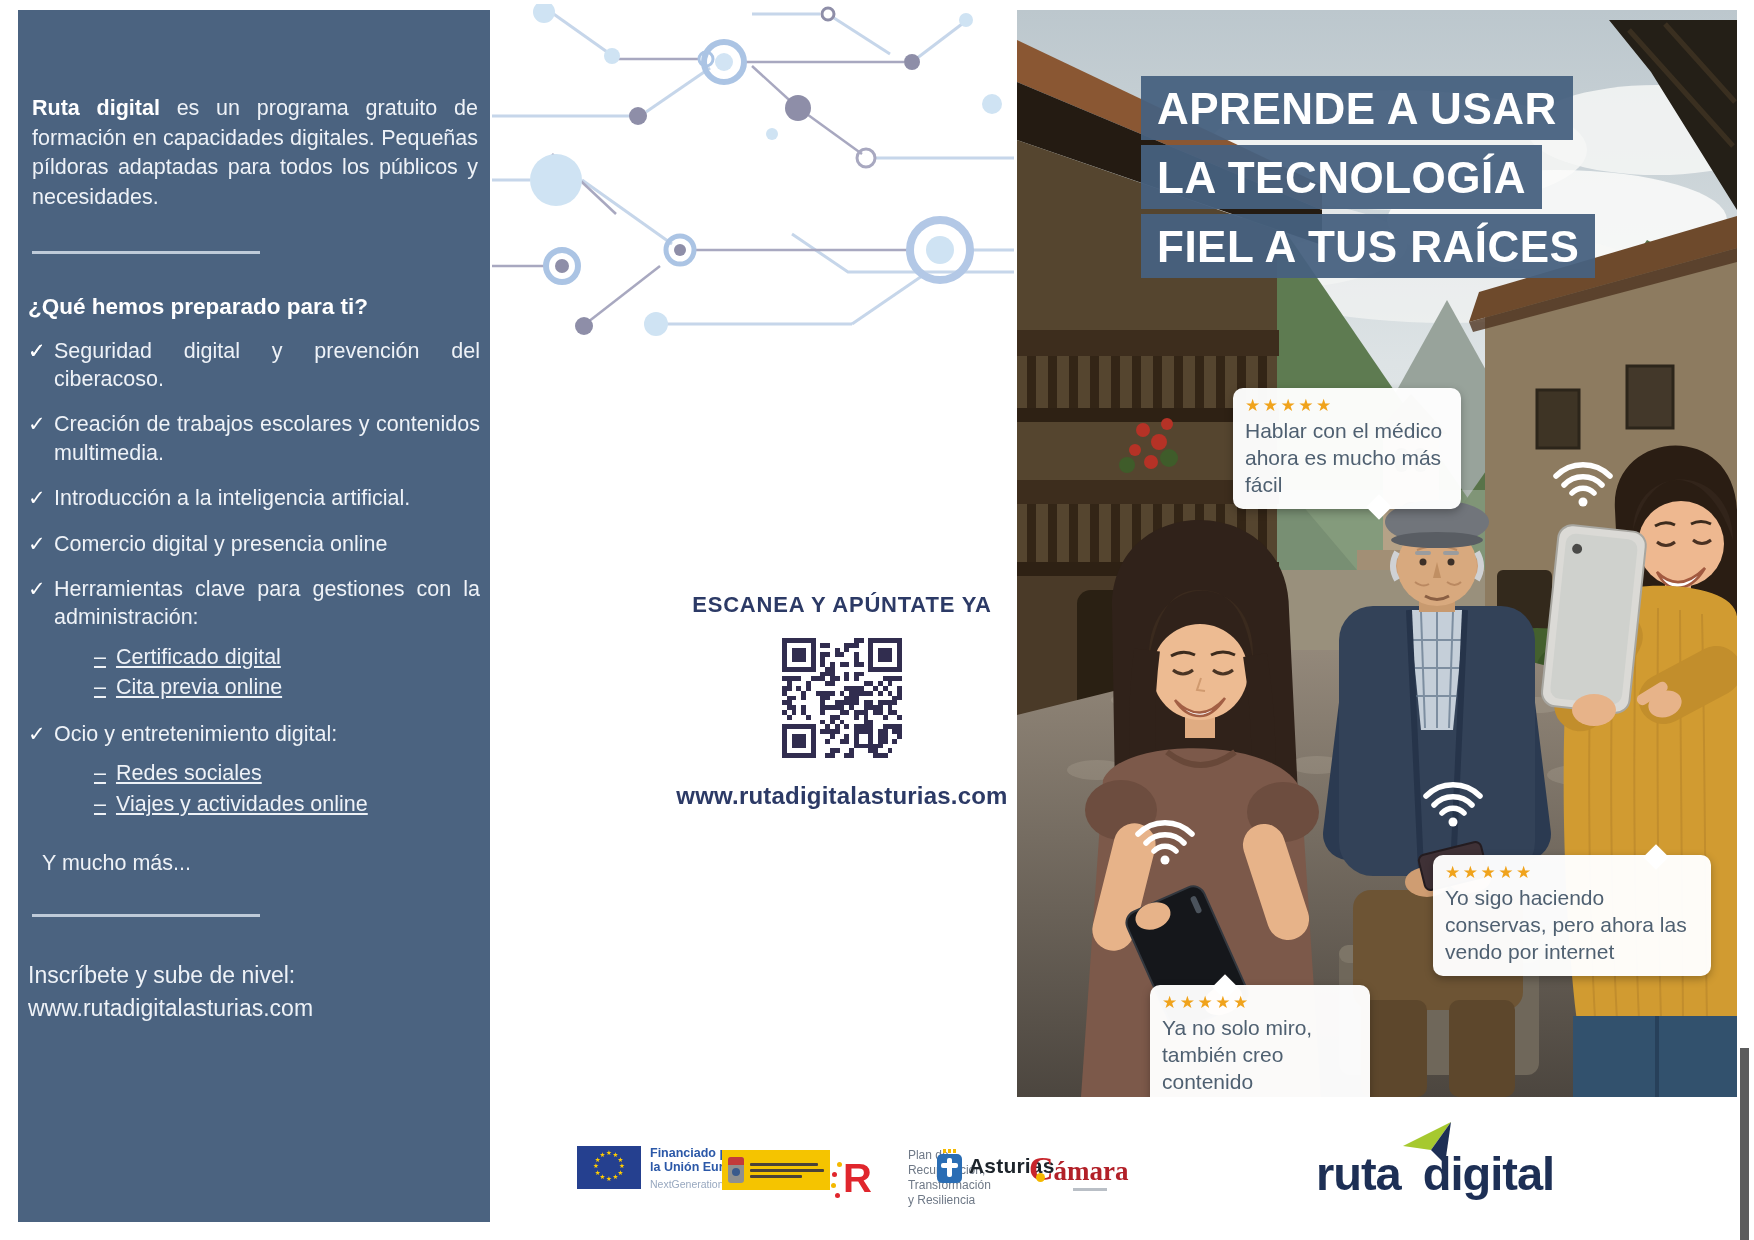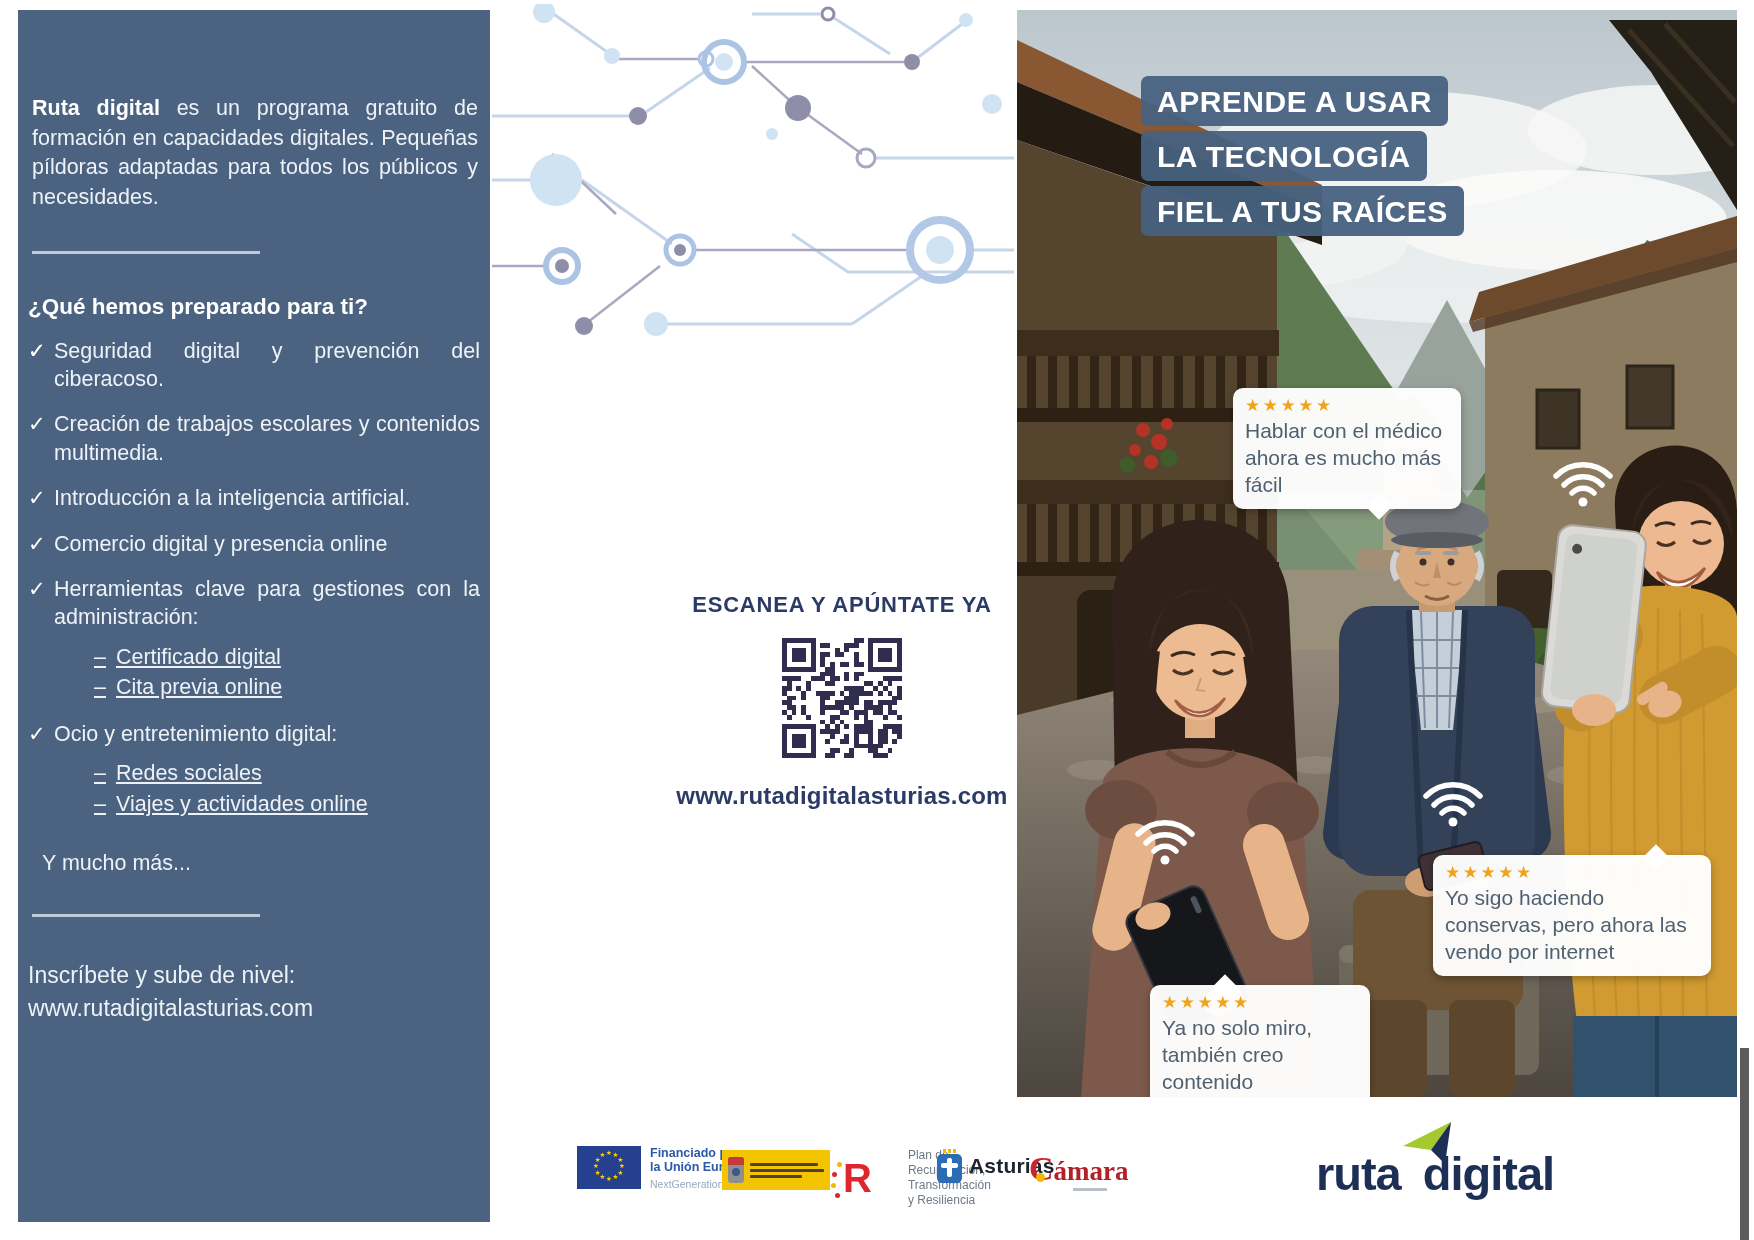--- a/index.html
+++ b/index.html
@@ -75,22 +75,22 @@
   .cam-word{font-size:27px;font-weight:bold;color:#b22028;line-height:1;}
   .cam-c{font-size:34px;color:#c8252c;position:relative;}
   .cam-c:after{content:"";position:absolute;left:7px;bottom:5px;width:9px;height:9px;background:#f4b800;border-radius:50%;}
   .cam-sub{width:34px;height:3px;background:#b9bfc6;margin:2px 0 0 44px;}
 
   
   .photo{position:absolute;left:1017px;top:10px;width:720px;height:1087px;overflow:hidden;background:#8d9a92;}
   .scene{position:absolute;left:0;top:0;width:720px;height:1087px;}
   .headline{position:absolute;left:124px;top:66px;display:flex;flex-direction:column;align-items:flex-start;gap:5px;z-index:5;}
   .headline span{
-    background:rgba(71,97,127,.95);color:#ffffff;font-weight:bold;font-size:30px;
-    letter-spacing:.5px;line-height:1;padding:11px 16px 9px 16px;white-space:nowrap;border-radius:7px;
+    background:rgba(71,97,127,.95);color:#ffffff;font-weight:bold;font-size:44px;
+    letter-spacing:.5px;line-height:1;padding:11px 16px 9px 16px;white-space:nowrap;
   }
   .bubble{
     position:absolute;background:rgba(255,255,255,.97);border-radius:10px;
     padding:9px 12px 10px 12px;box-shadow:0 3px 9px rgba(0,0,0,.28);z-index:6;box-sizing:border-box;
   }
   .bubble .stars{font-size:17px;color:#f0a31c;letter-spacing:2.5px;line-height:1;}
   .bubble .btext{font-size:21px;color:#4f6071;line-height:1.28;margin-top:4px;}
   .tail{position:absolute;width:18px;height:18px;background:#ffffff;transform:rotate(45deg);z-index:-1;}
   .b1{left:216px;top:378px;width:228px;}
   .b1 .tail{bottom:-7px;left:60%;}

